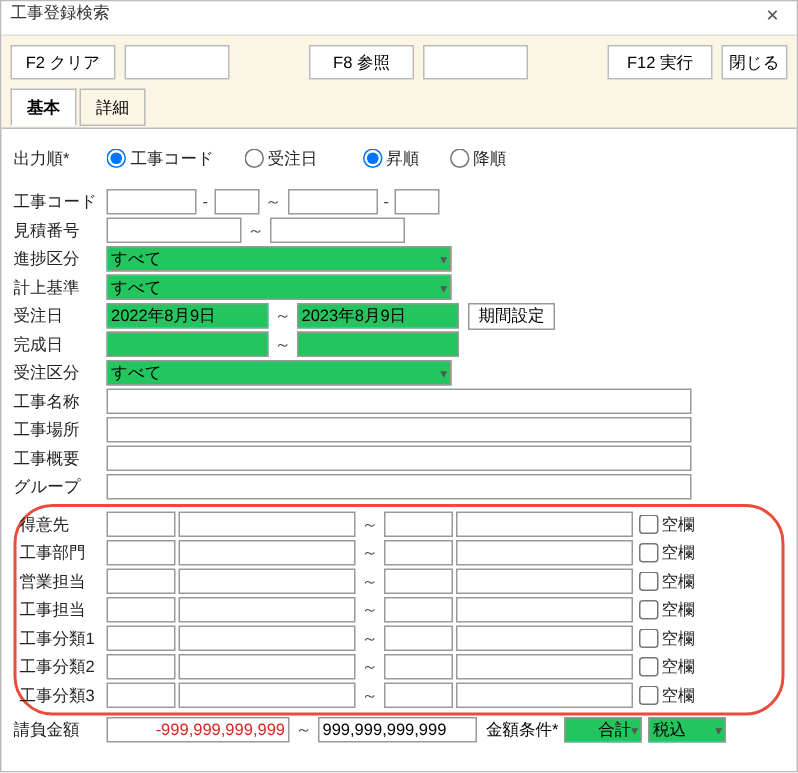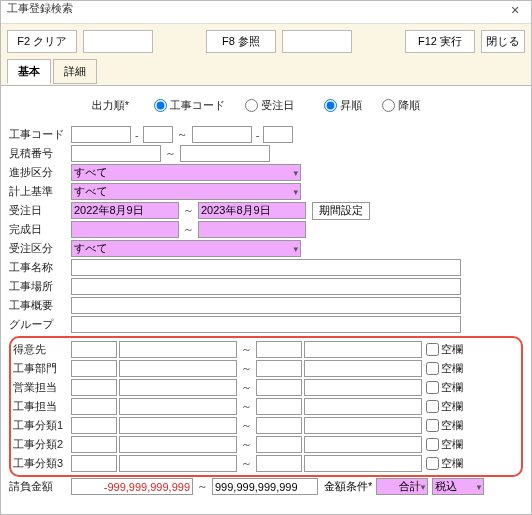--- a/index.html
+++ b/index.html
@@ -14,24 +14,24 @@
   .tabs-row { height: 28px; background: #fbf6e3; display: flex; align-items: flex-start; padding: 0 6px; border-bottom: 1px solid #bbb; }
   .tab { position: relative; bottom: -1px; padding: 4px 10px; border: 1px solid #bbb; background: #fbf6e3; margin-right: 2px; cursor: pointer; }
   .tab.active { background: #fff; border-bottom: 1px solid #fff; font-weight: bold; }
   .body-area { flex: 1; padding: 10px 8px 4px 8px; overflow: hidden; }
   .row { display: flex; align-items: center; height: 19px; margin-bottom: 0px; }
   .lbl { width: 62px; color: #222; }
   .radio { margin-right: 3px; vertical-align: middle; }
   .rlabel { margin-right: 20px; vertical-align: middle; color: #222; }
   input[type=text] { height: 17px; border: 1px solid #999; padding: 0 2px; background: #fff; }
   .sep { margin: 0 4px; color: #444; }
-  .sel { height: 17px; border: 1px solid #999; background: #f0abfc; padding: 0 2px; display: inline-flex; align-items: center; justify-content: space-between; }
+  .sel { height: 17px; border: 1px solid #999; background: #22c55e; padding: 0 2px; display: inline-flex; align-items: center; justify-content: space-between; }
   .sel .arrow { font-size: 9px; color: #555; }
   .btn-period { height: 18px; width: 58px; background: #fff; border: 1px solid #999; cursor: pointer; margin-left: 6px; font-size: 11px; }
-  .highlight-box { border: 2px solid #e74c3c; border-radius: 10px; padding: 2px 2px; margin-top: 2px; }
+  .highlight-box { border: 2px solid #e74c3c; border-radius: 26px; padding: 2px 2px; margin-top: 2px; }
   .cyan { background: #d6f0f0; }
   .chk { margin-left: 4px; vertical-align: middle; }
   .chklbl { margin-left: 2px; vertical-align: middle; color: #222; }
   .num-neg { color: #d22; text-align: right; }
   .num-pos { }
   .amt-label { margin: 0 4px 0 6px; }
 </style>
 </head>
 <body>
 
@@ -53,21 +53,21 @@
     <button style="min-width:44px;">閉じる</button>
   </div>
 
   <div class="tabs-row">
     <div class="tab active">基本</div>
     <div class="tab">詳細</div>
   </div>
 
   <div class="body-area">
 
-    <div class="row" style="margin-bottom:10px;justify-content:center;">
+    <div class="row" style="margin-bottom:10px;">
       <span class="lbl">出力順*</span>
       <input type="radio" class="radio" checked="" style="">
       <span class="rlabel">工事コード</span>
       <input type="radio" class="radio" style="">
       <span class="rlabel" style="margin-right:30px;">受注日</span>
       <input type="radio" class="radio" checked="" style="">
       <span class="rlabel">昇順</span>
       <input type="radio" class="radio" style="">
       <span class="rlabel">降順</span>
     </div>

